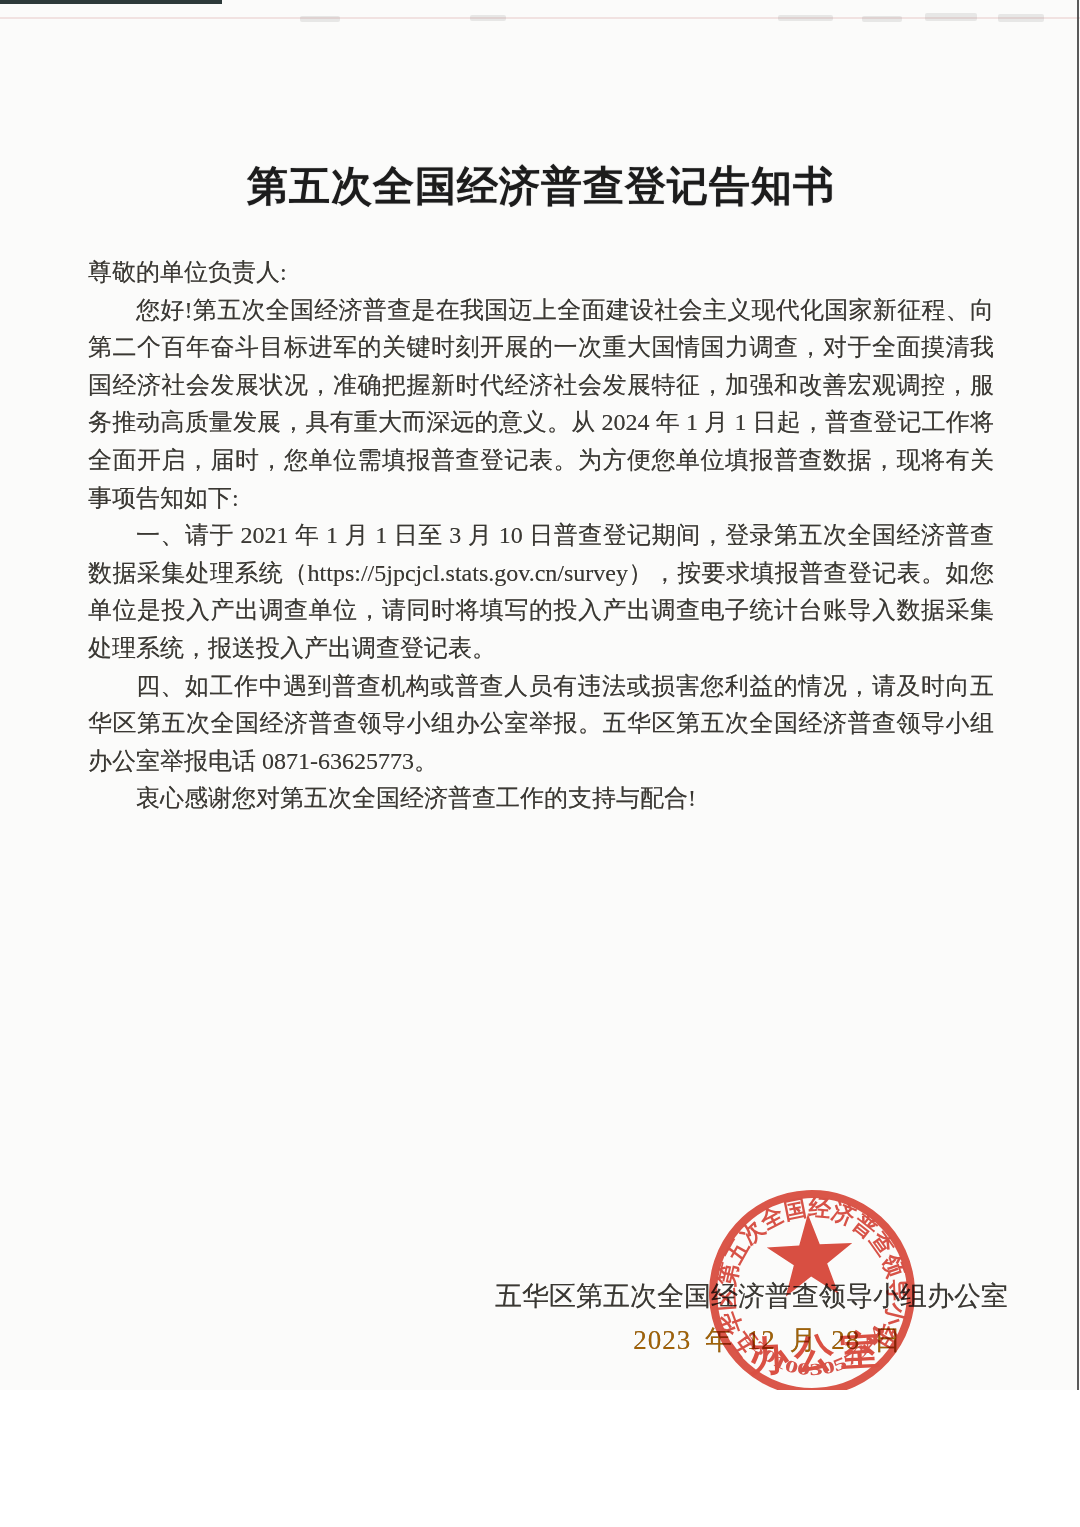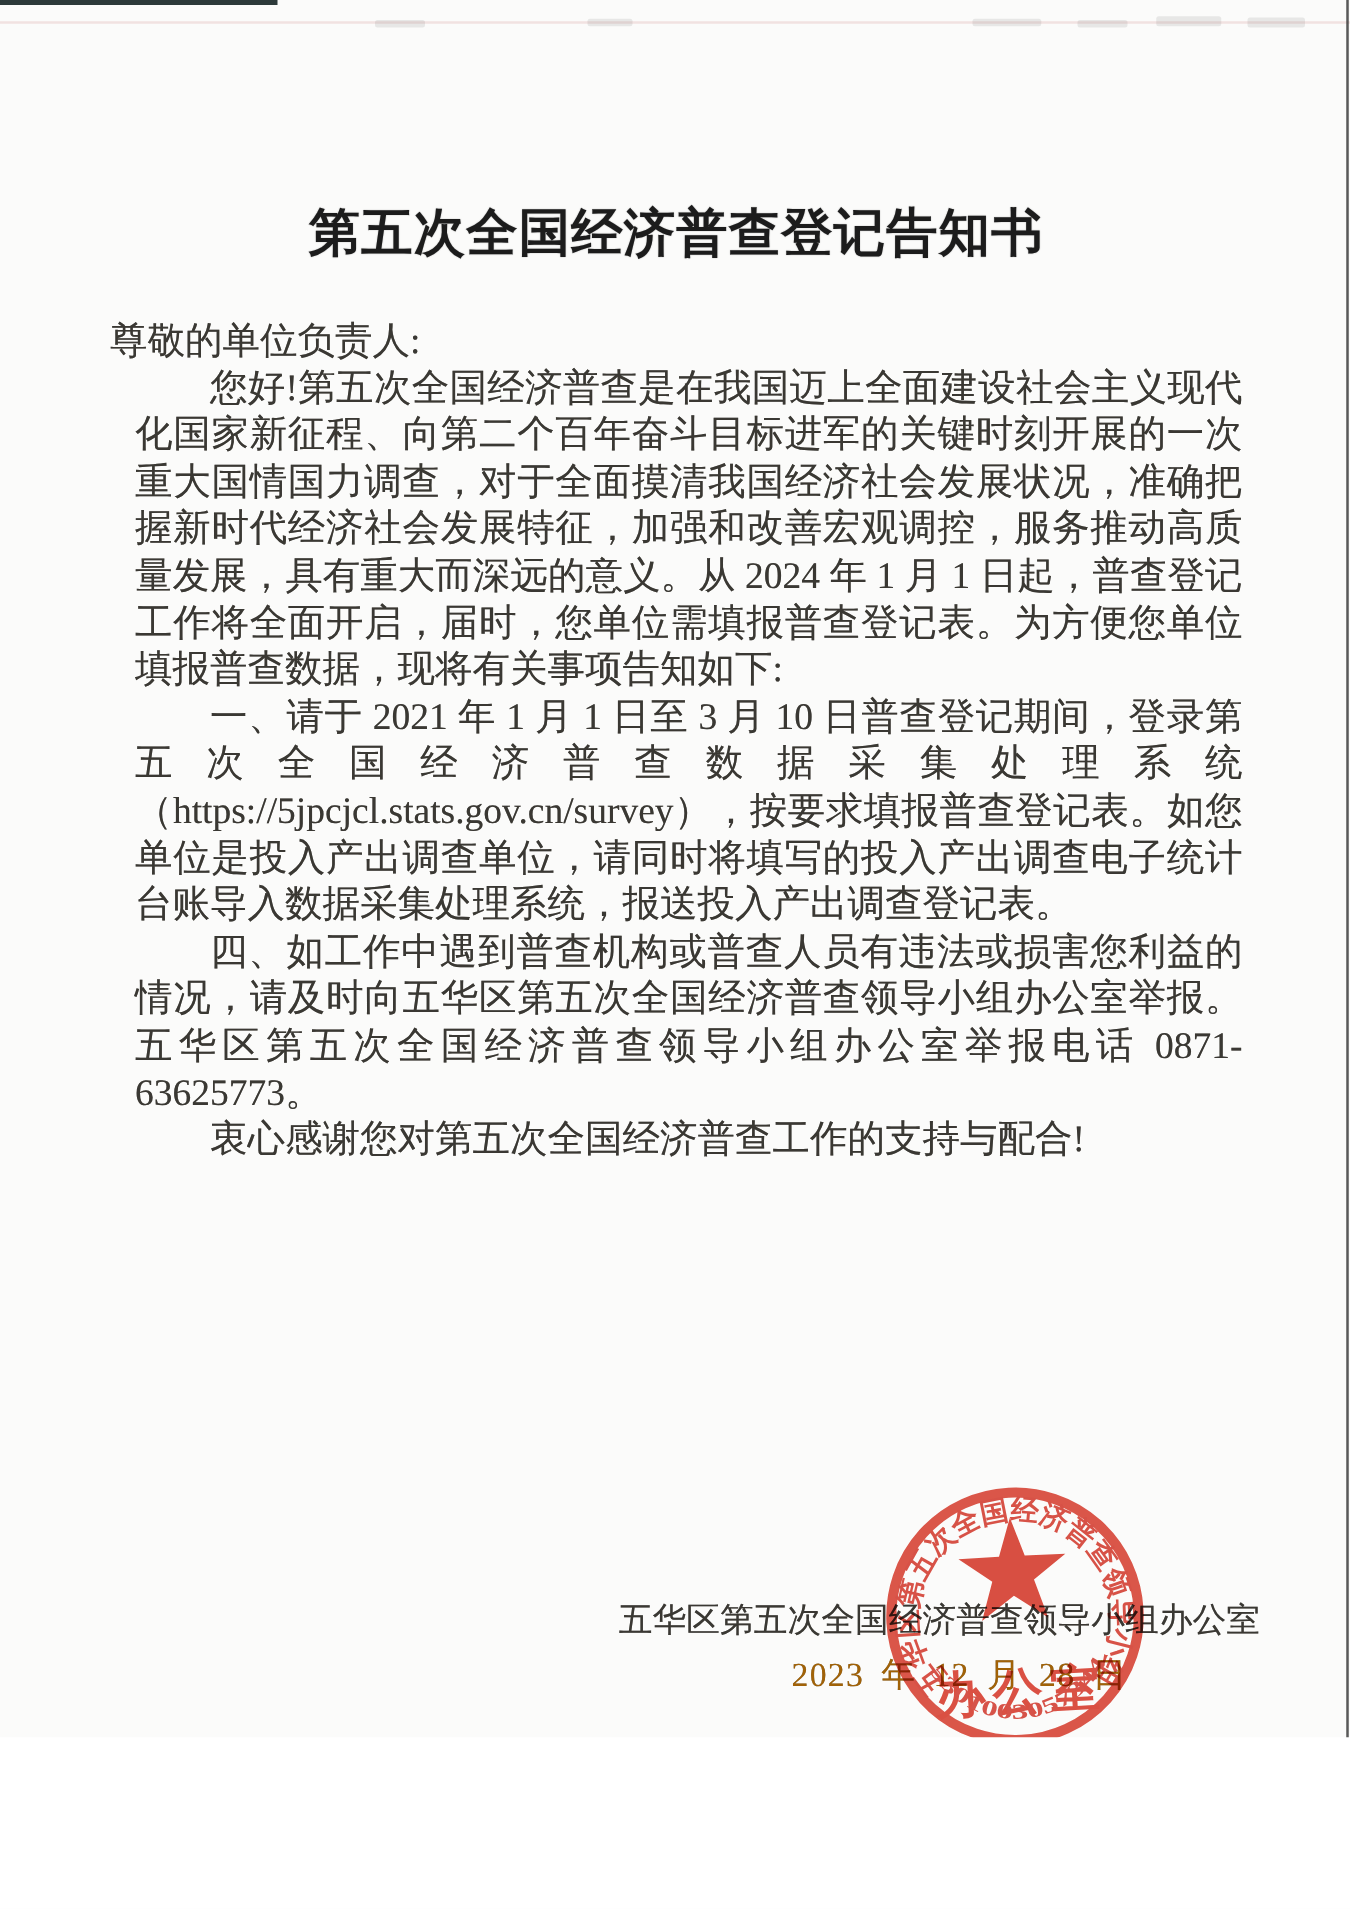--- a/index.html
+++ b/index.html
@@ -29,26 +29,26 @@
   .doc-title{
     margin:0 0 40px 0;
     text-align:center;
     font-size:41px;font-weight:bold;
     letter-spacing:1px;color:#1c1c1c;
     line-height:56px;
     text-shadow:0 0 1px rgba(30,30,30,.45);
   }
   .body-text p{
     margin:0;
-    font-size:30px;line-height:37.6px;
+    font-size:24px;line-height:37.6px;
     text-align:justify;
     color:#3a3833;
     text-shadow:0 0 .5px rgba(58,56,51,.55);
   }
-  .body-text p.indent{text-indent:2em;margin-left:20px;}
+  .body-text p.indent{text-indent:2em;}
 
   .sig-name{
     position:absolute;top:1278px;right:72px;
     font-size:27px;color:#3a3833;white-space:nowrap;
     text-shadow:0 0 .5px rgba(58,56,51,.55);
   }
   .sig-date{
     position:absolute;top:1322px;right:178px;
     font-size:27px;color:#a16207;white-space:nowrap;
     word-spacing:6px;letter-spacing:1px;

